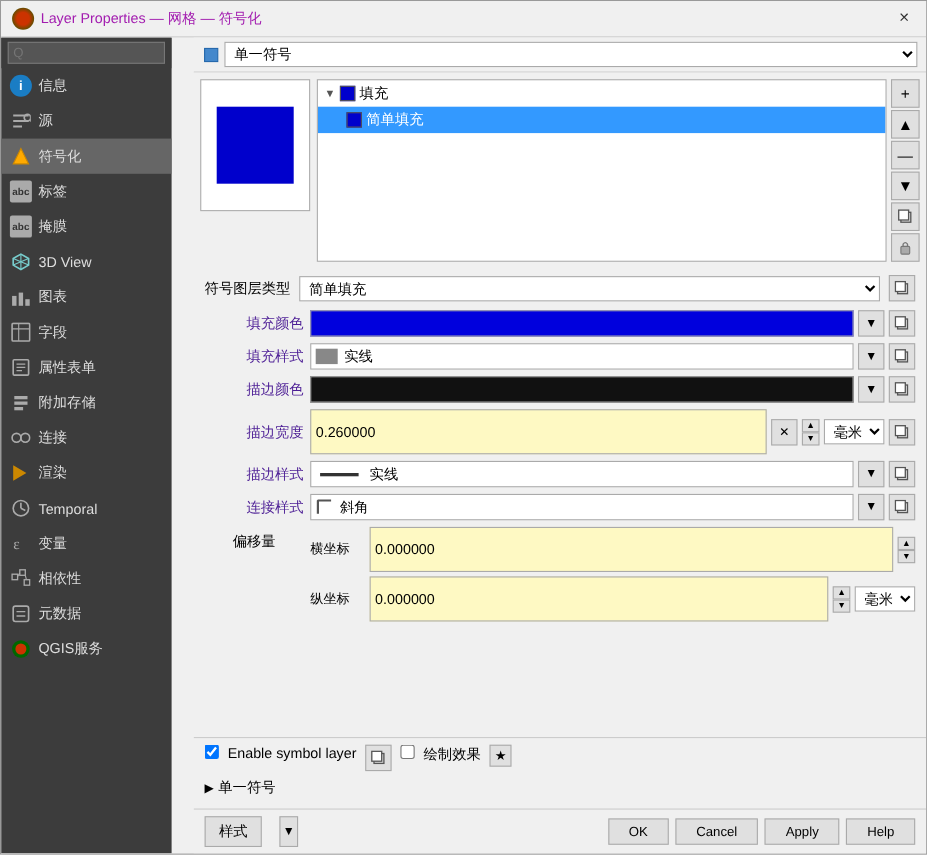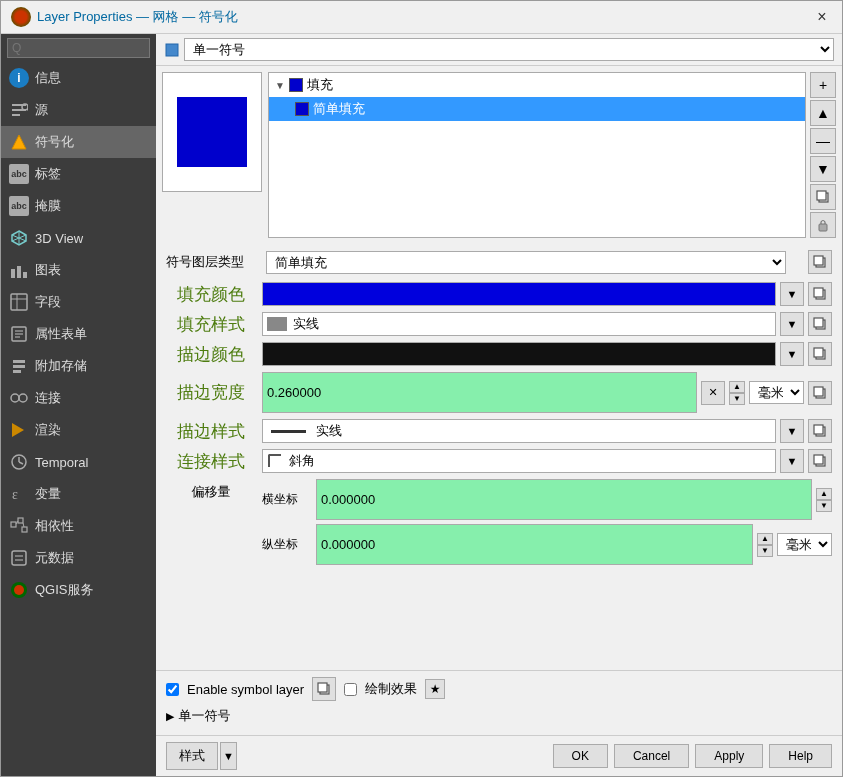--- a/index.html
+++ b/index.html
@@ -26,21 +26,21 @@
       justify-content: space-between;
       min-height: 32px;
     }
     .title-bar-left {
       display: flex;
       align-items: center;
       gap: 6px;
     }
     .title-text {
       font-size: 13px;
-      color: #0369a1;
+      color: #a21caf;
       text-align: right;
     }
     .title-close {
       width: 20px; height: 20px;
       display: flex; align-items: center; justify-content: center;
       cursor: pointer;
       font-size: 16px;
       color: #333;
     }
 
@@ -94,20 +94,21 @@
     .icon-label { background: #aaa; color: #333; font-size: 10px; font-weight: bold; border-radius: 2px; }
     .icon-mask { background: #aaa; color: #333; font-size: 10px; font-weight: bold; border-radius: 2px; }
 
     
     .content-area {
       flex: 1;
       background: #f0f0f0;
       display: flex;
       flex-direction: column;
       overflow: hidden;
+      margin-left: 20px;
     }
 
     
     .top-bar {
       display: flex;
       align-items: center;
       padding: 4px 8px;
       background: #f0f0f0;
       border-bottom: 1px solid #ccc;
       gap: 4px;
@@ -199,24 +200,24 @@
       background: #f0f0f0;
     }
     .prop-row {
       display: flex;
       align-items: center;
       margin-bottom: 6px;
       gap: 6px;
     }
     .prop-label {
       width: 90px;
-      font-size: 17px;
-      color: #4d7c0f;
+      font-size: 13px;
+      color: #4c1d95;
       flex-shrink: 0;
-      text-align: center;
+      text-align: right;
     }
     .prop-control {
       flex: 1;
       display: flex;
       align-items: center;
       gap: 4px;
     }
     .color-bar {
       flex: 1;
       height: 24px;
@@ -236,21 +237,21 @@
       background: #e0e0e0;
       border: 1px solid #aaa;
       display: flex; align-items: center; justify-content: center;
       cursor: pointer;
       font-size: 11px;
     }
     .input-num {
       flex: 1;
       padding: 12px 4px;
       border: 1px solid #aaa;
-      background: #86efac;
+      background: #fef9c3;
       font-size: 13px;
     }
     .unit-select {
       width: 55px;
       padding: 2px 4px;
       border: 1px solid #aaa;
       background: white;
       font-size: 13px;
     }
     .spin-btns {
@@ -290,21 +291,21 @@
       gap: 4px;
     }
     .offset-sublabel {
       width: 50px;
       font-size: 12px;
     }
     .symbol-type-row {
       display: flex;
       align-items: center;
       margin-bottom: 8px;
-      gap: 22px;
+      gap: 8px;
     }
     .symbol-type-label {
       font-size: 13px;
       flex-shrink: 0;
     }
     .symbol-type-select {
       flex: 1;
       padding: 2px 4px;
       border: 1px solid #aaa;
       background: white;
@@ -312,21 +313,21 @@
     }
 
     
     .bottom-bar {
       padding: 6px 10px;
       border-top: 1px solid #ccc;
       background: #f0f0f0;
     }
     .enable-row {
       display: flex;
-      align-items: center;
+      align-items: flex-start;
       gap: 8px;
       margin-bottom: 6px;
     }
     .render-section {
       display: flex;
       align-items: center;
       gap: 4px;
       margin-bottom: 4px;
       cursor: pointer;
     }
@@ -764,21 +765,21 @@
           <div class="side-btn" style="width:20px;height:20px;font-size:12px;">★</div>
         </div>
         <div class="render-section">
           <span class="render-arrow">▶</span>
           <span>单一符号</span>
         </div>
       </div>
 
       <div class="footer">
         <div class="footer-left">
-          <div style="display:flex;gap:2px;">
+          <div style="display:flex;gap:16px;">
             <button class="style-btn">样式</button>
             <button class="style-dropdown">▼</button>
           </div>
         </div>
         <button class="footer-btn">OK</button>
         <button class="footer-btn">Cancel</button>
         <button class="footer-btn">Apply</button>
         <button class="footer-btn">Help</button>
       </div>
     </div>

